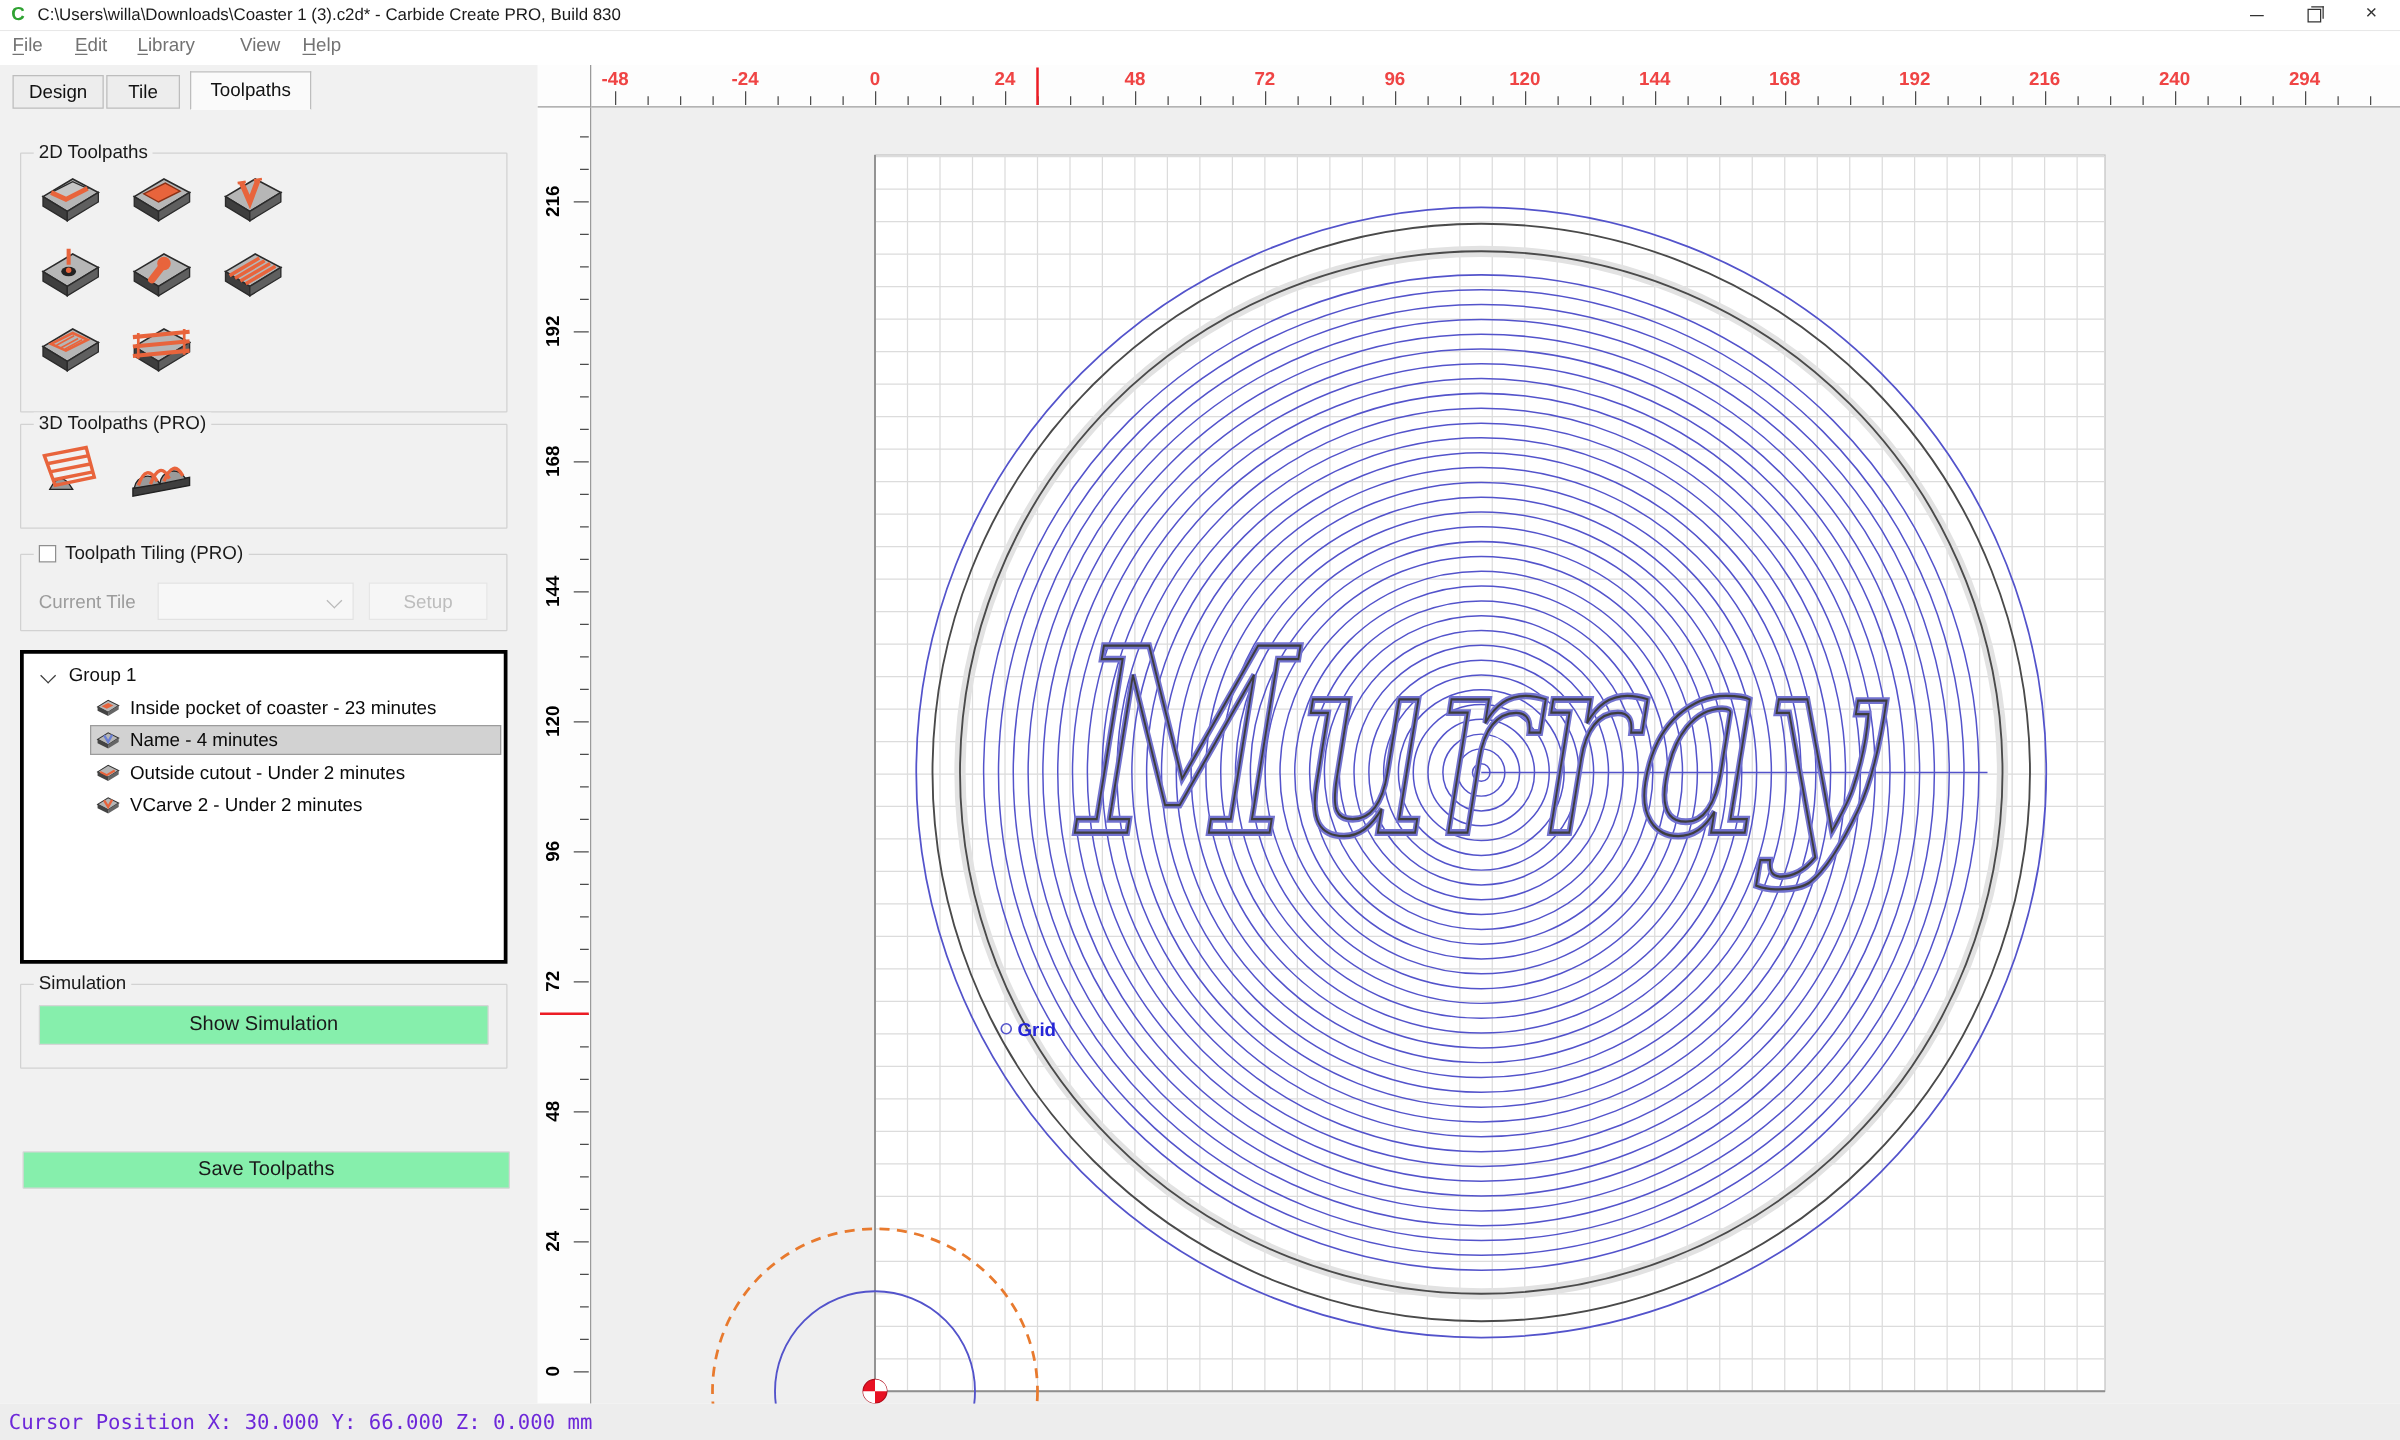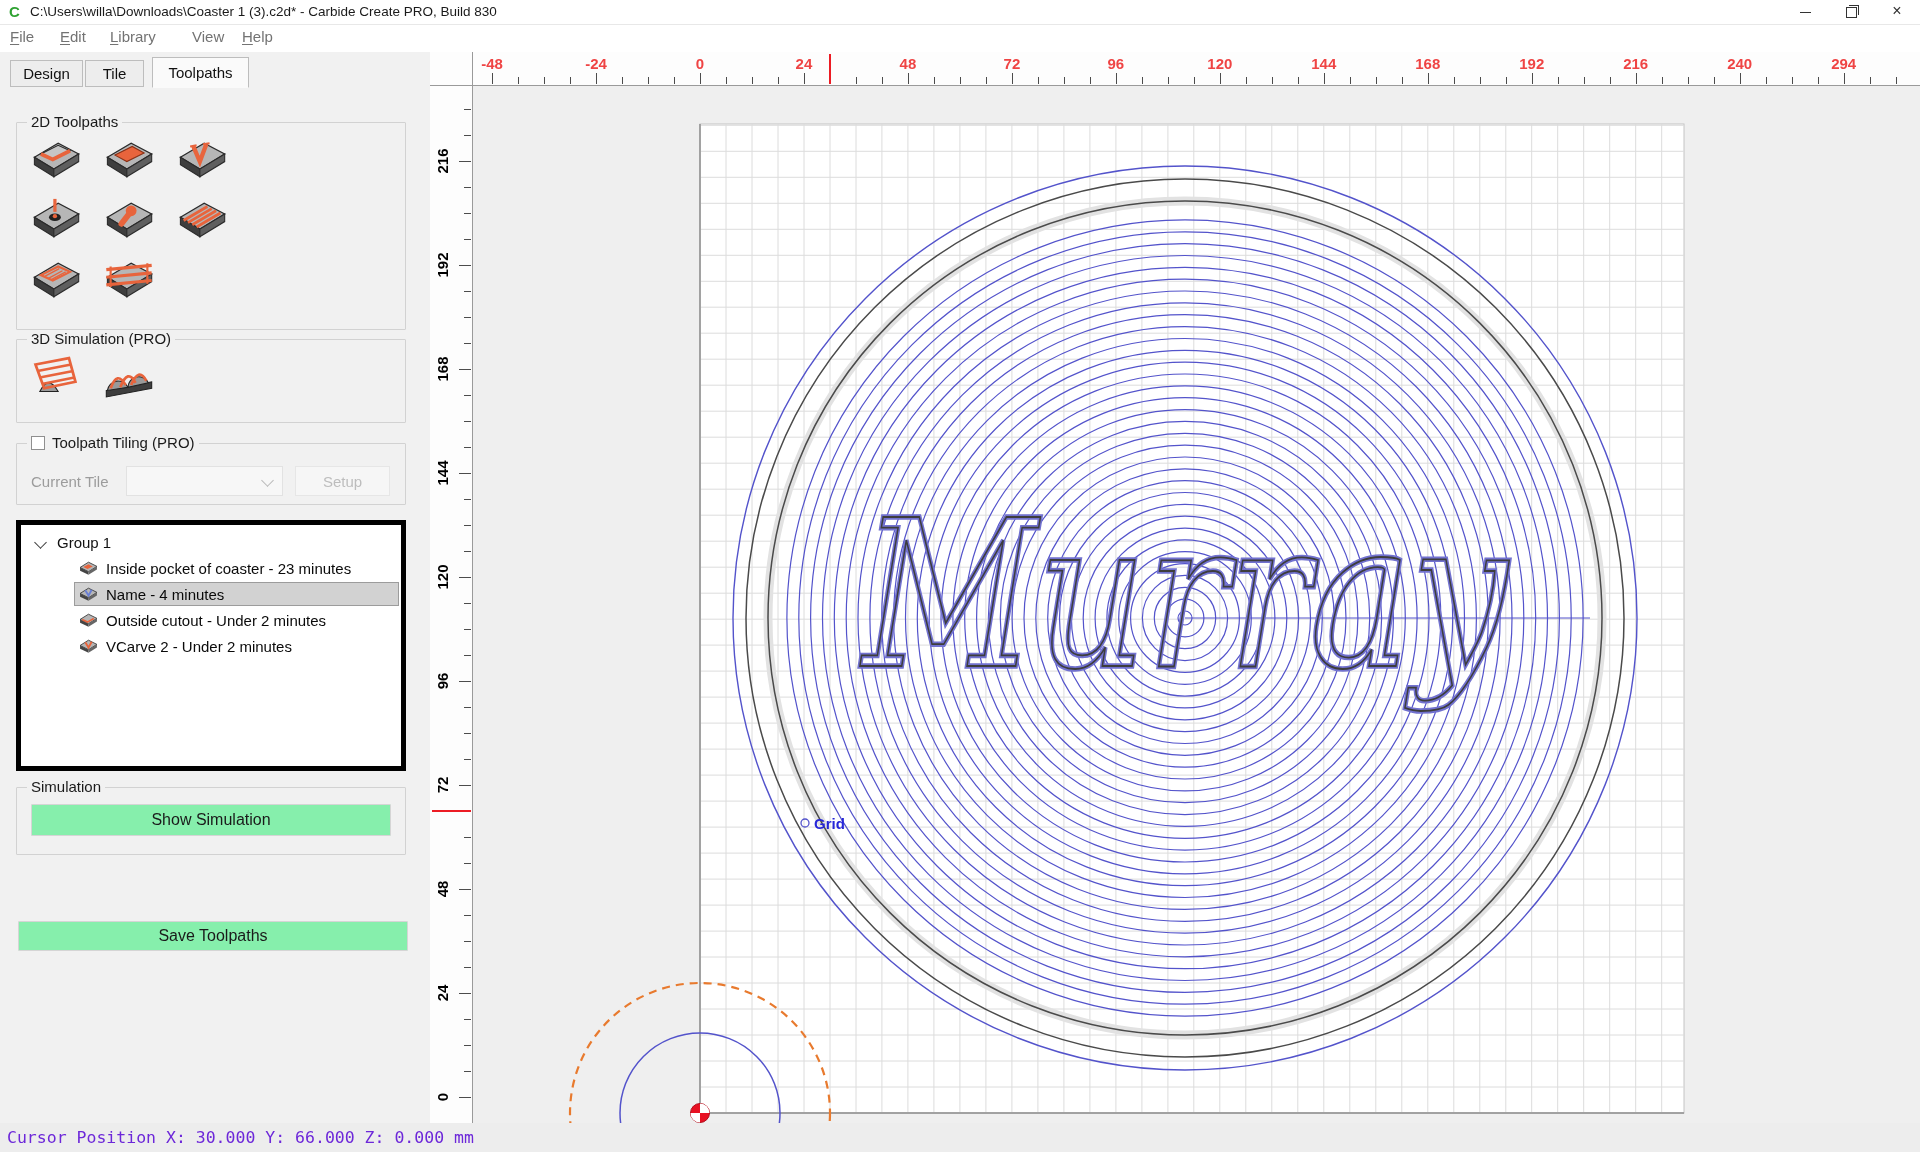--- a/index.html
+++ b/index.html
@@ -42,21 +42,21 @@
   #current-tile-label{position:absolute;left:14px;top:29px;font-size:15px;color:#9c9c9c;}
   #current-tile-select{position:absolute;left:109px;top:22px;width:157px;height:30px;background:#f7f7f7;
       border:1px solid #e2e2e2;box-sizing:border-box;}
   .chev{width:8px;height:8px;border-left:1.5px solid #b9b9b9;border-bottom:1.5px solid #b9b9b9;
         transform:rotate(-45deg);position:absolute;right:10px;top:9px;}
   #setup-button{position:absolute;left:278px;top:22px;width:95px;height:30px;background:#f6f6f6;border:1px solid #e6e6e6;
       box-sizing:border-box;font-size:15px;color:#bdbdbd;display:flex;align-items:center;justify-content:center;}
 
   
   #tree-box{position:absolute;left:16px;top:468px;width:390px;height:251px;background:#ffffff;
-            border:5px solid #000000;box-sizing:border-box;overflow:hidden;}
+            border:3px solid #000000;box-sizing:border-box;overflow:hidden;}
   .tree-group-row{position:absolute;left:0;top:7px;width:100%;height:24px;}
   .tree-chevron{width:8px;height:8px;border-left:1.6px solid #3c3c3c;border-bottom:1.6px solid #3c3c3c;
         transform:rotate(-45deg);position:absolute;left:15px;top:6px;}
   .tree-group-label{position:absolute;left:36px;top:2px;font-size:15px;}
   .tree-item{position:absolute;left:53px;right:2px;height:24px;display:flex;align-items:center;gap:8px;
              padding-left:4px;box-sizing:border-box;border:1px solid transparent;}
   .tree-item.selected{background:#d2d2d2;border:1px solid #9c9c9c;}
   .tree-item .lbl{font-size:15px;color:#0a0a0a;white-space:nowrap;}
   .mini-icon{flex:0 0 auto;width:19px;height:16px;}
 
@@ -175,21 +175,21 @@
             <path d="M5,18 L27,5 L46,15 L23,29 Z" fill="#b6b6b6" stroke="#2b2b2b" stroke-width="1.2"></path>
             <path d="M5,18 L23,29 L23,36 L5,25 Z" fill="#3e3e3e" stroke="#2b2b2b" stroke-width="1"></path>
             <path d="M23,29 L46,15 L46,22 L23,36 Z" fill="#5f5f5f" stroke="#2b2b2b" stroke-width="1"></path>
             <path d="M4,11 L46,7 M4,18 L46,14 M4,25 L46,21" stroke="#e8643c" stroke-width="3"></path>
             <path d="M8,8 L8,27 M42,5 L42,24" stroke="#e8643c" stroke-width="2"></path>
           </svg>
         </div>
     </div>
 
     <div class="groupbox" id="group-3d" style="top:287px;height:84px;">
-      <span class="groupbox-label">3D Simulation (PRO)</span>
+      <span class="groupbox-label">3D Toolpaths (PRO)</span>
       <div class="icon-grid" id="icons-3d">
           <svg class="tp-icon" viewBox="0 0 50 42">
             <path d="M10,34 Q18,18 27,34 Z" fill="#9a9a9a" stroke="#222" stroke-width="1"></path>
             <path d="M6,9 L37,3 L43,25 L14,31 Z" fill="none" stroke="#e8643c" stroke-width="2.5"></path>
             <path d="M8,15 L39,9 M10,21 L41,15 M12,27 L42,21" stroke="#e8643c" stroke-width="2.5"></path>
           </svg>
           <svg class="tp-icon" viewBox="0 0 50 42">
             <path d="M4,33 L46,25 L46,31 L4,39 Z" fill="#3e3e3e" stroke="#222" stroke-width="1"></path>
             <path d="M5,33 a10,10 0 0 1 19,-3 Z" fill="#9a9a9a" stroke="#222" stroke-width="1"></path>
             <path d="M24,30 a10,10 0 0 1 19,-4 Z" fill="#9a9a9a" stroke="#222" stroke-width="1"></path>

